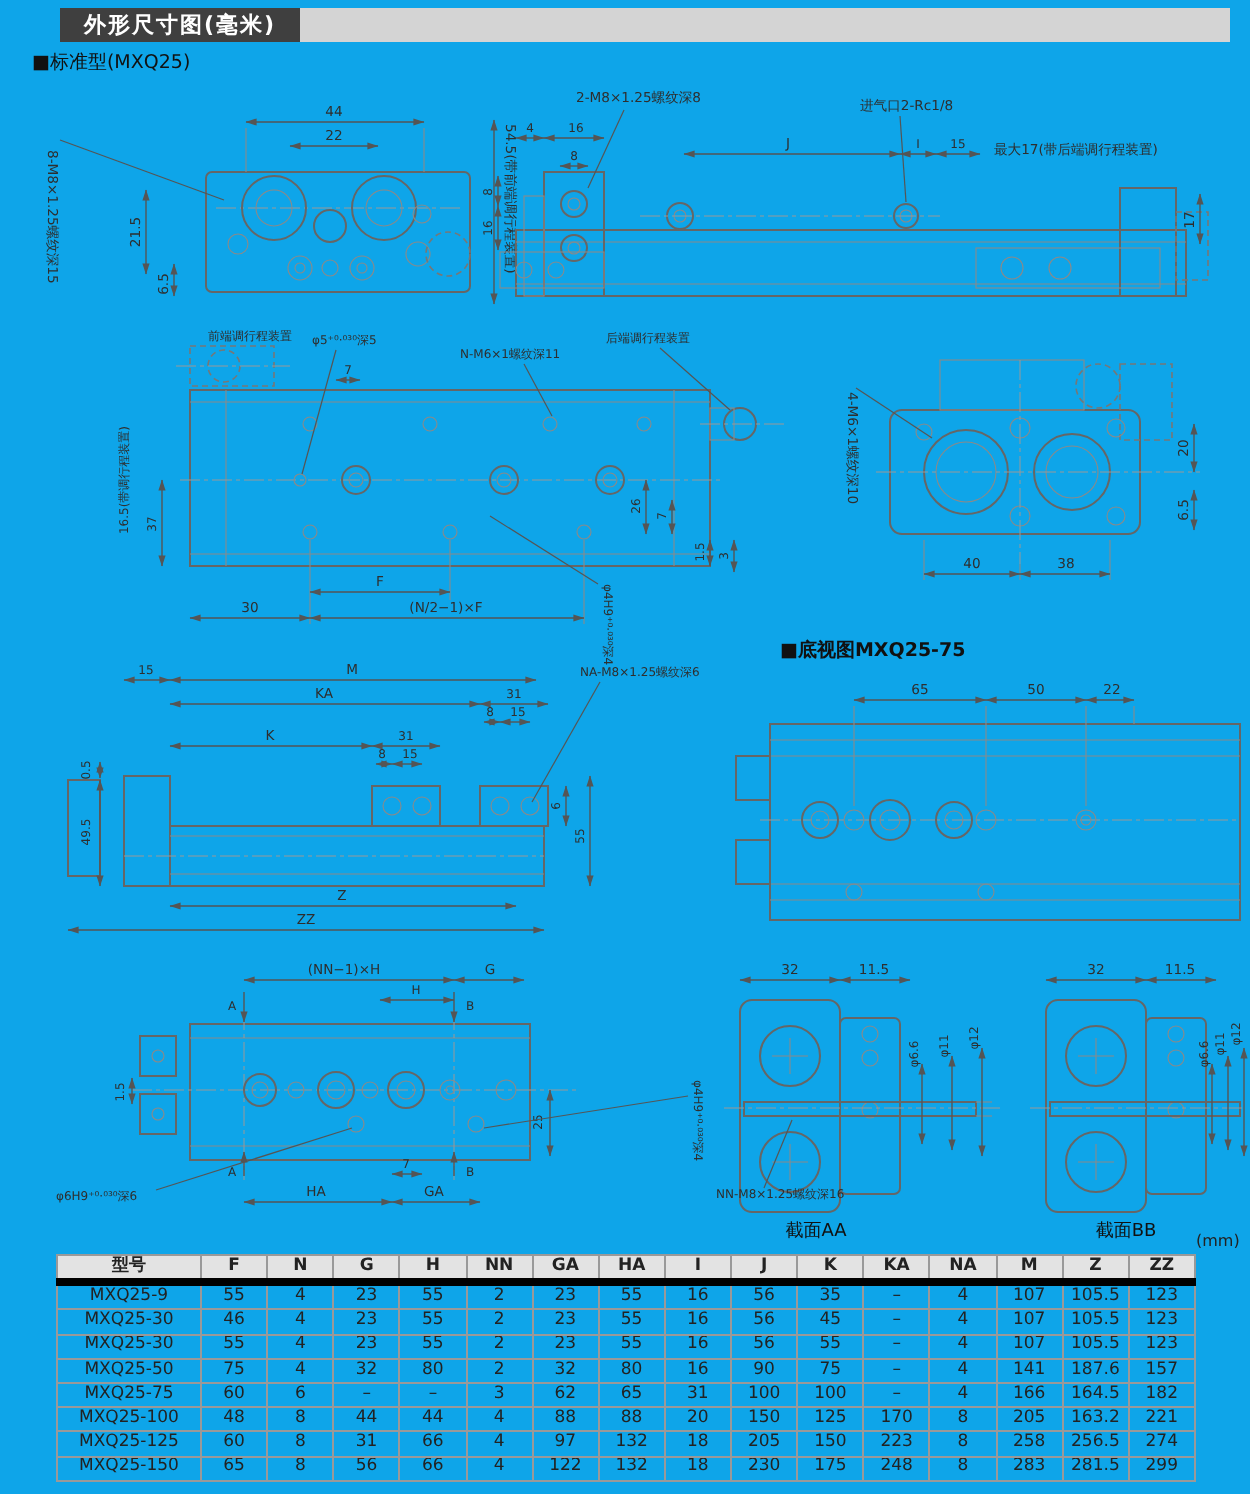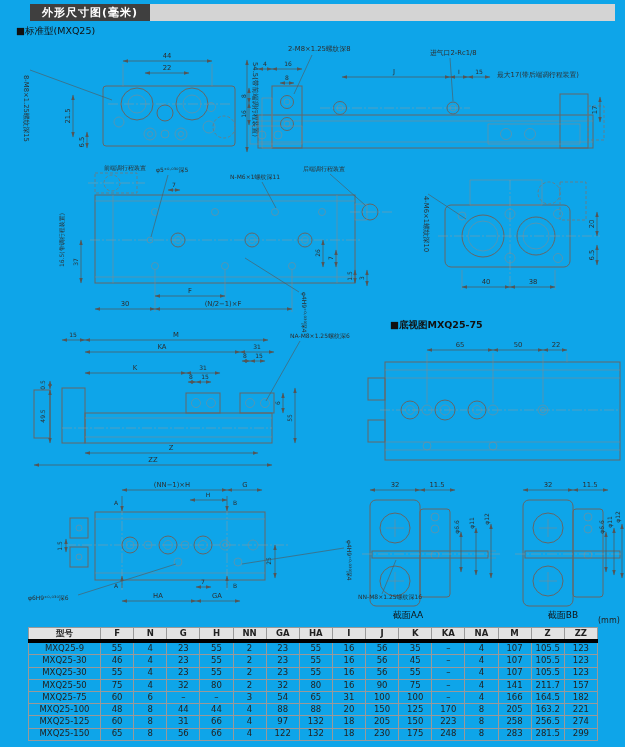--- a/index.html
+++ b/index.html
@@ -521,31 +521,31 @@
           <td>80</td>
           <td>2</td>
           <td>32</td>
           <td>80</td>
           <td>16</td>
           <td>90</td>
           <td>75</td>
           <td>–</td>
           <td>4</td>
           <td>141</td>
-          <td>211.7</td>
+          <td>187.6</td>
           <td>157</td>
         </tr>
         <tr>
           <td>MXQ25-75</td>
           <td>60</td>
           <td>6</td>
           <td>–</td>
           <td>–</td>
           <td>3</td>
-          <td>54</td>
+          <td>62</td>
           <td>65</td>
           <td>31</td>
           <td>100</td>
           <td>100</td>
           <td>–</td>
           <td>4</td>
           <td>166</td>
           <td>164.5</td>
           <td>182</td>
         </tr>

